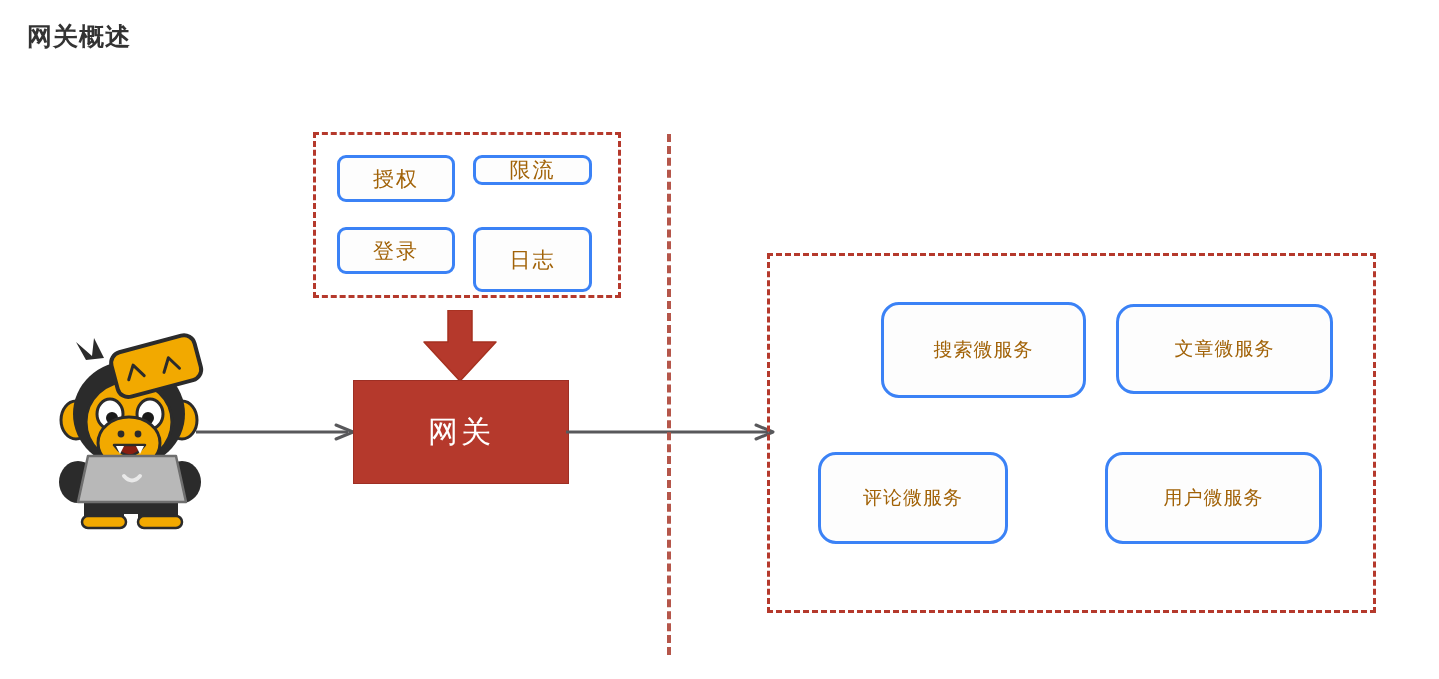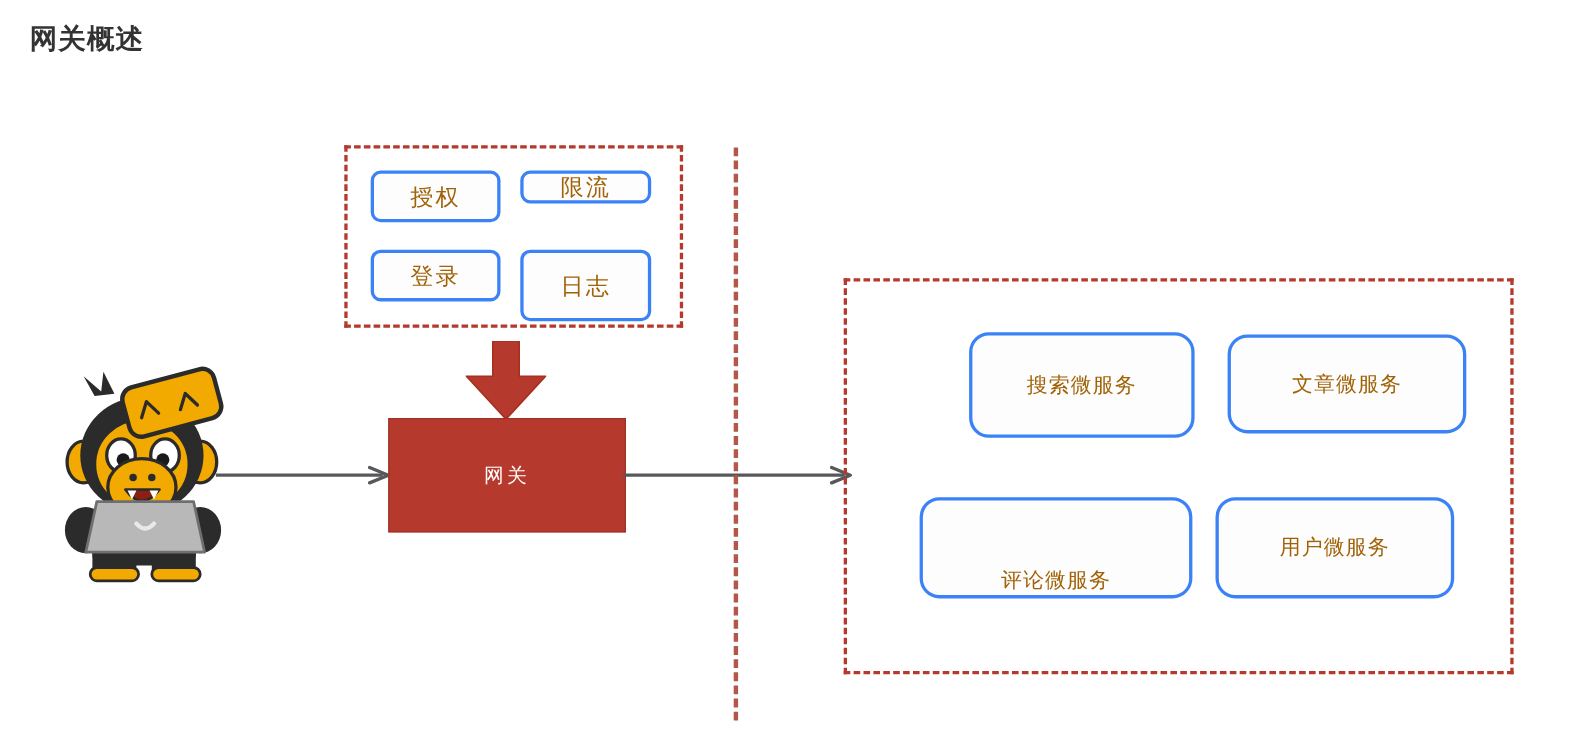--- a/index.html
+++ b/index.html
@@ -80,40 +80,40 @@
 
   
   #chip-auth   { left: 337px; top: 155px; width: 118px; height: 47px; }
   #chip-limit  { left: 473px; top: 155px; width: 119px; height: 30px; }
   #chip-login  { left: 337px; top: 227px; width: 118px; height: 47px; justify-content: center; }
   #chip-log    { left: 473px; top: 227px; width: 119px; height: 65px; }
 
   
   #chip-search  { left: 881px;  top: 302px; width: 205px; height: 96px; }
   #chip-article { left: 1104px; top: 304px; width: 217px; height: 90px; margin-left: 12px; }
-  #chip-comment { left: 836px;  top: 452px; width: 248px; height: 92px; align-items: flex-end; }
+  #chip-comment { left: 818px;  top: 452px; width: 190px; height: 92px; }
   #chip-user    { left: 1105px; top: 452px; width: 217px; height: 92px; text-align: right; }
 
   
   #gateway-box {
     position: absolute;
     left: 353px;
     top: 380px;
     width: 216px;
     height: 104px;
     background: #b5392c;
     border: 1px solid #9e2f24;
     box-sizing: border-box;
     display: flex;
     align-items: center;
     justify-content: center;
   }
   #gateway-label {
     color: #ffffff;
-    font-size: 18px;
+    font-size: 30px;
     letter-spacing: 3px;
     white-space: nowrap;
   }
 
   
   #down-arrow {
     position: absolute;
     left: 423px;
     top: 310px;
     width: 74px;

